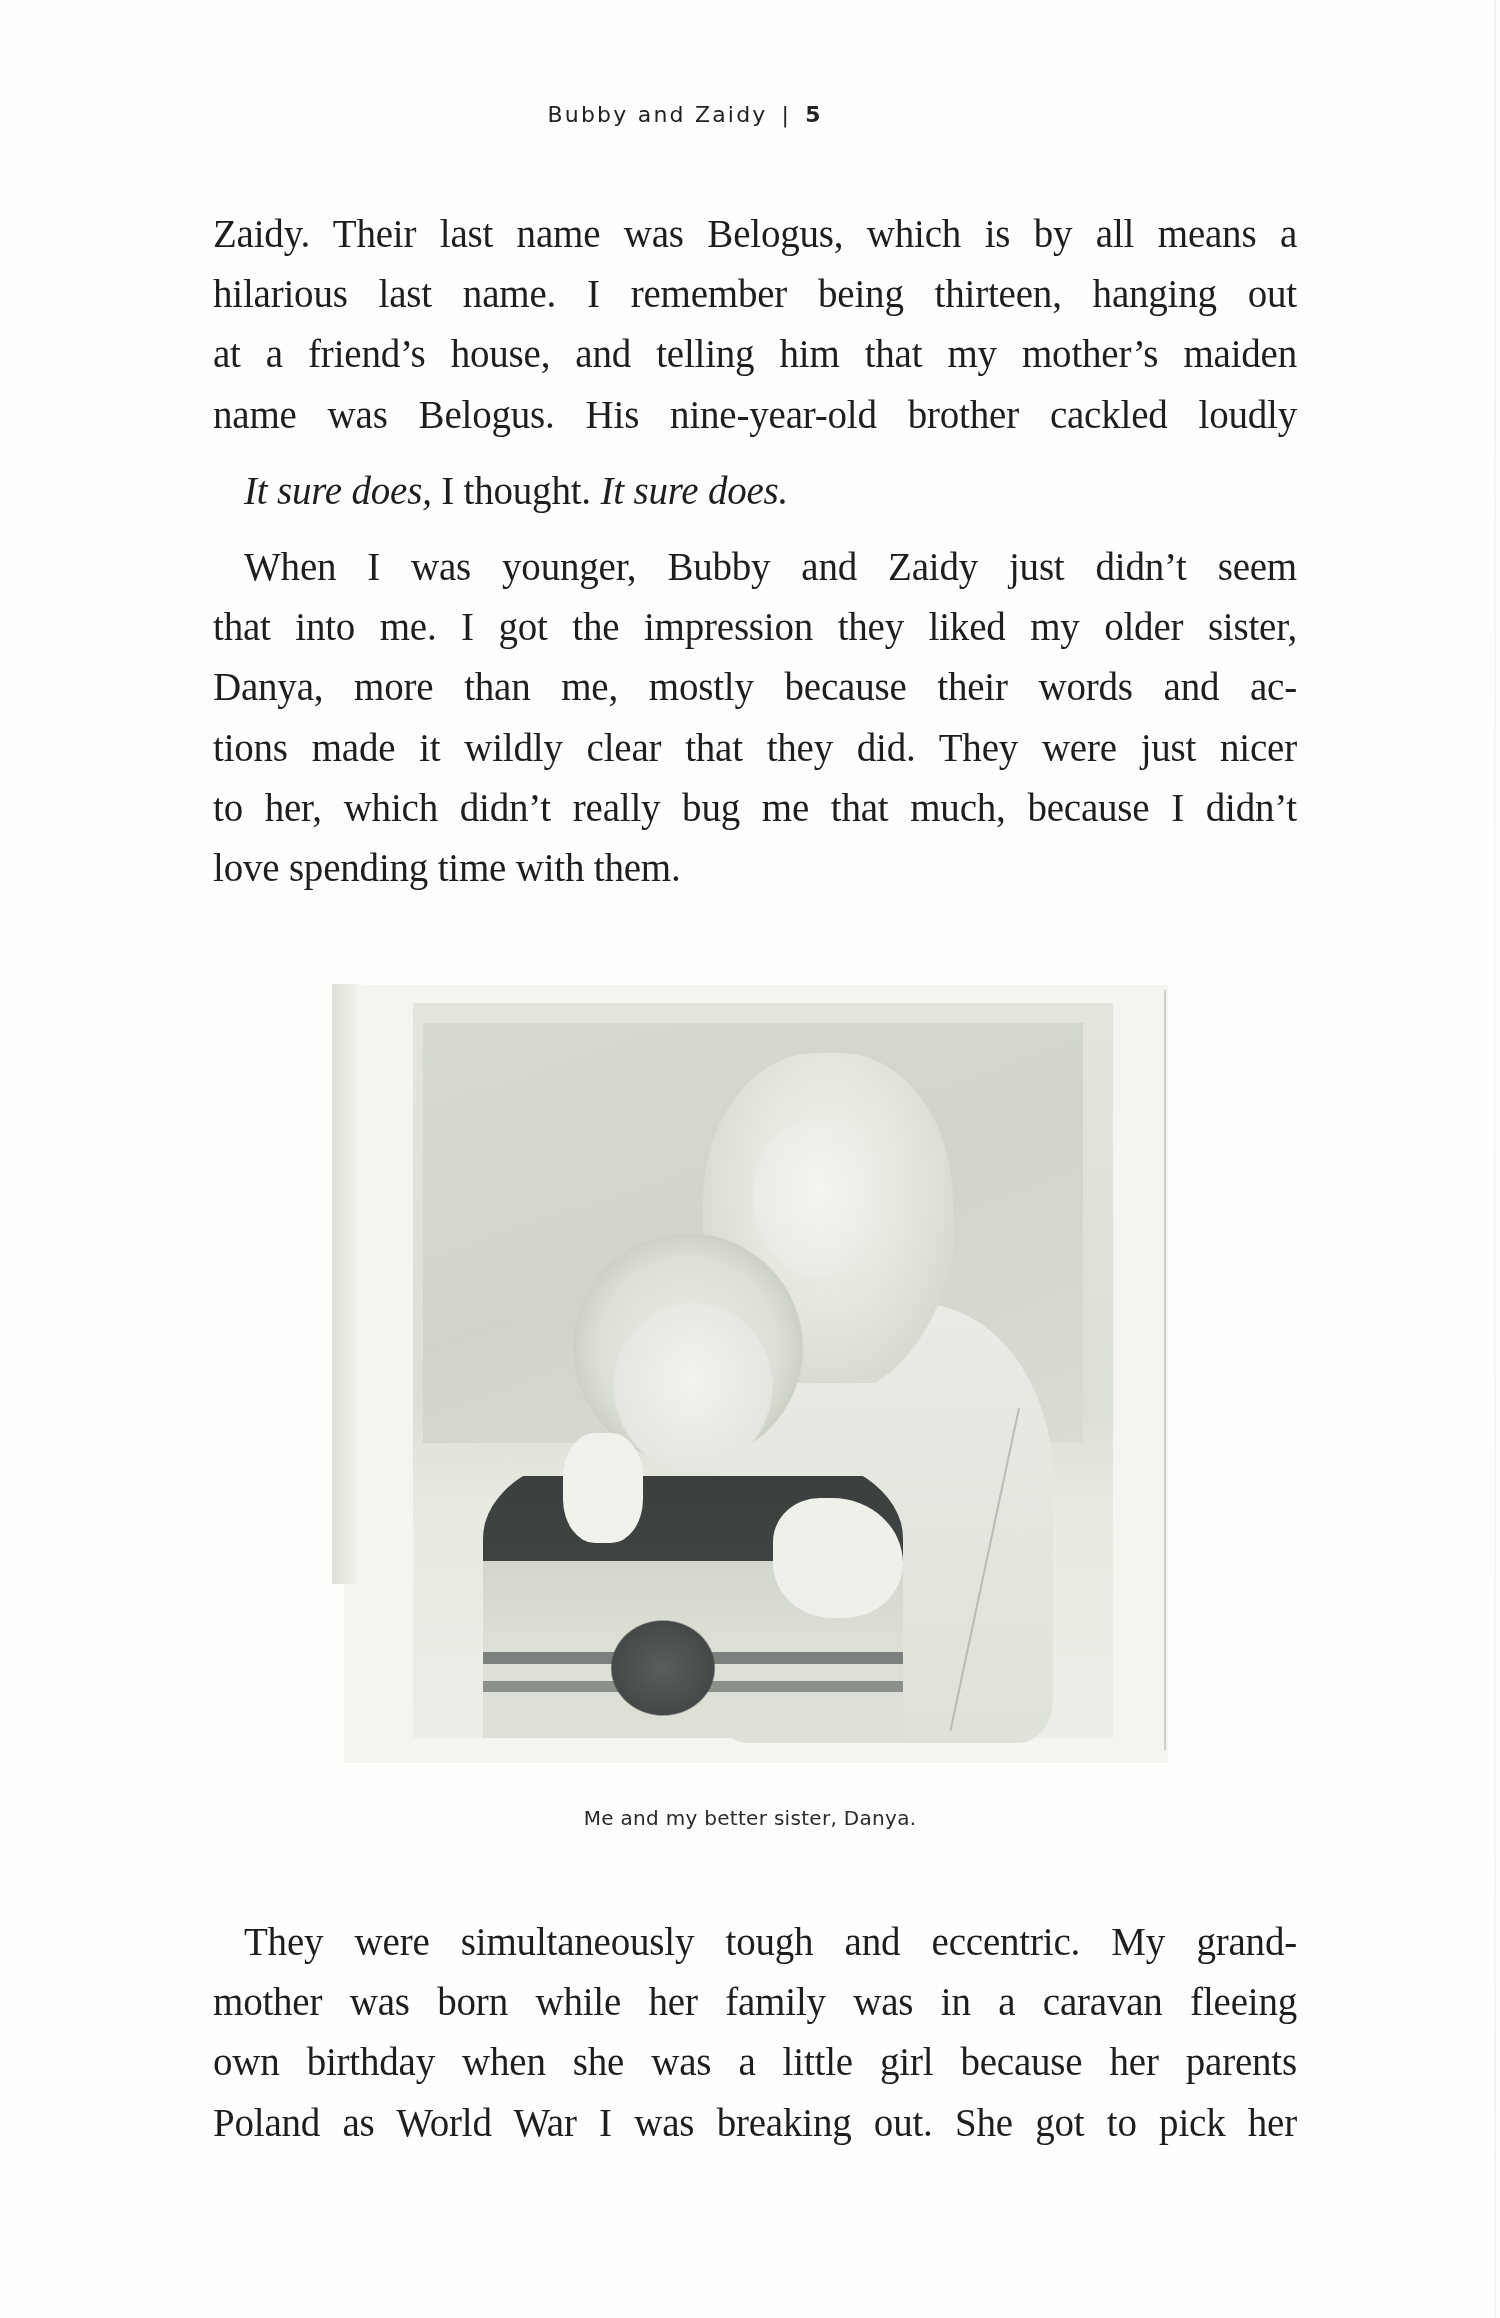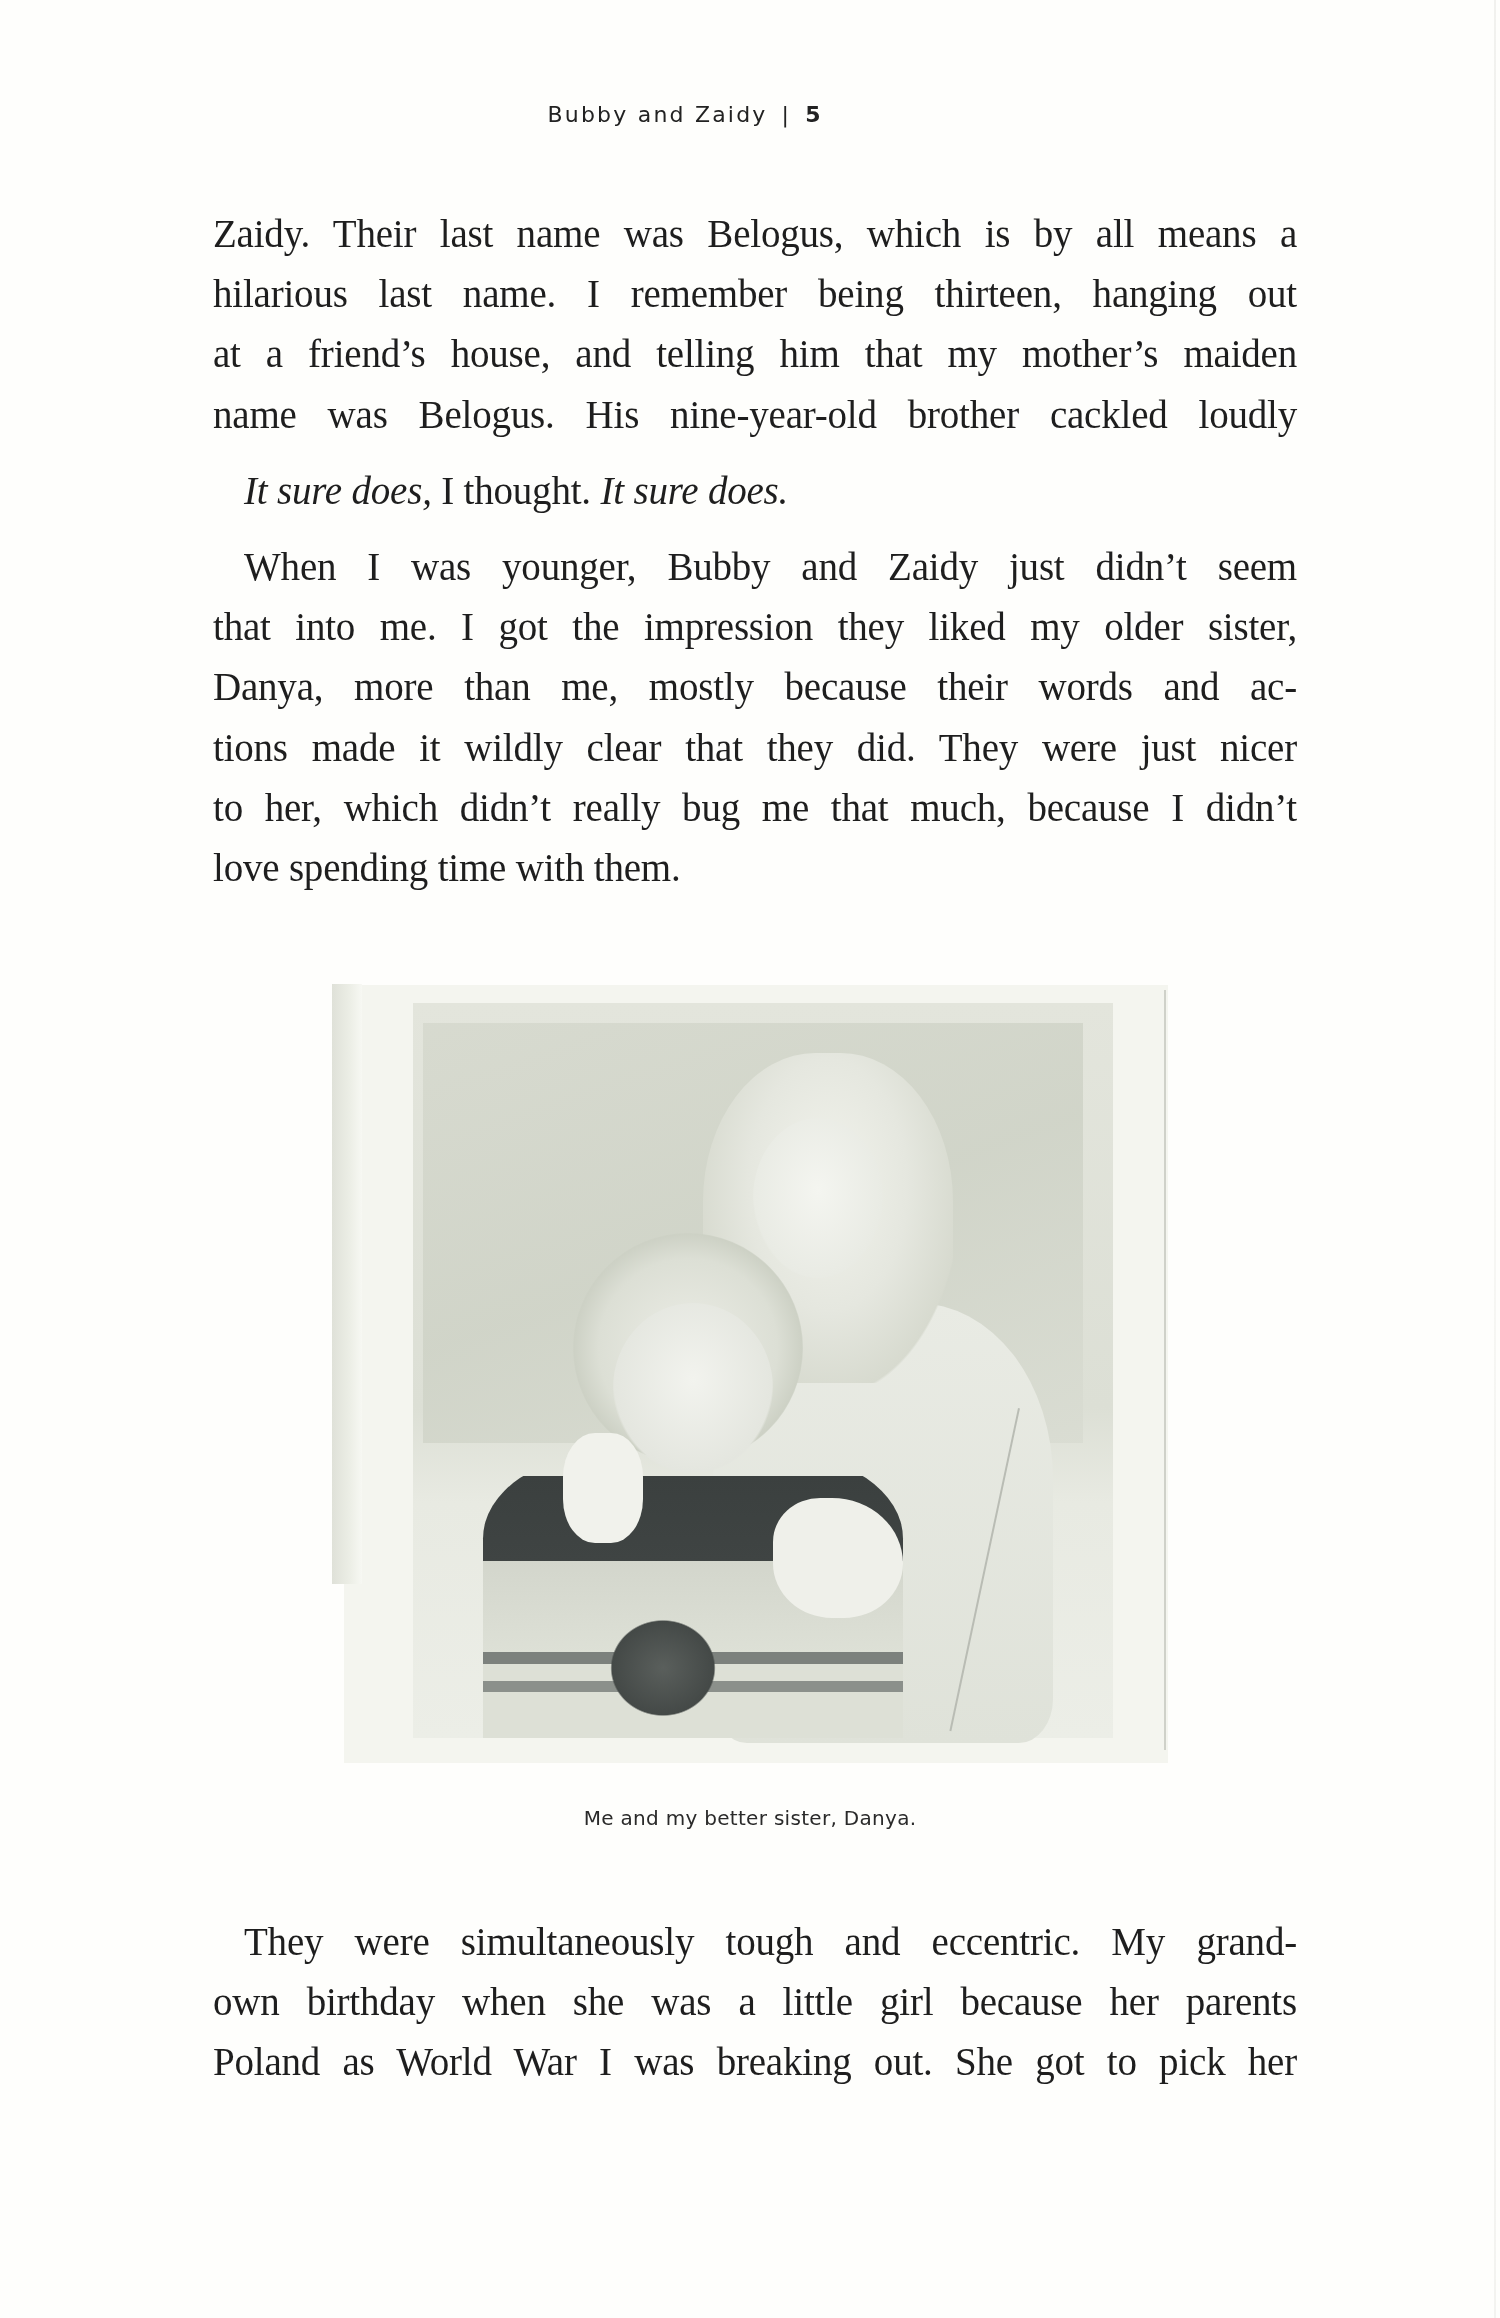--- a/index.html
+++ b/index.html
@@ -269,16 +269,17 @@
     <div class="hand"></div>
   </div>
   <div class="crease"></div>
 </div>
 
 <div class="caption">Me and my better sister, Danya.</div>
 
 <div class="text-block block-2">
   <p>
     <span class="line" style="padding-left:31px;">They were simultaneously tough and eccentric. My grand-</span>
+    <span class="line">mother was born while her family was in a caravan fleeing</span>
     <span class="line">own birthday when she was a little girl because her parents</span>
     <span class="line">Poland as World War I was breaking out. She got to pick her</span>
   </p>
 </div>
 
 </body></html>

